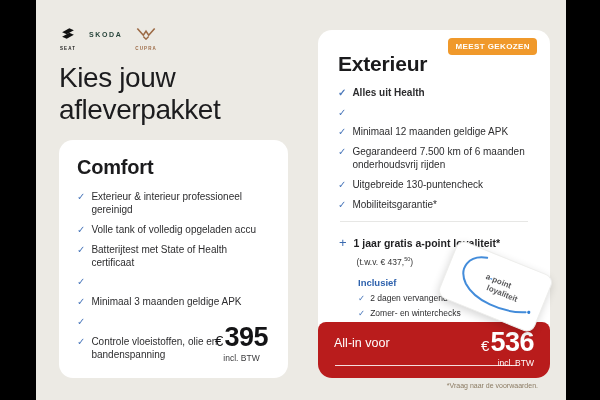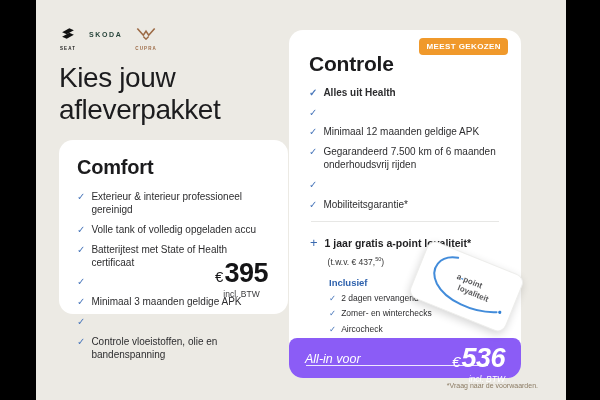--- a/index.html
+++ b/index.html
@@ -22,22 +22,22 @@
 
   
   .heading {
     position:absolute; left:59px; top:62px; width:215px;
     font-size:28px; line-height:1.14; font-weight:500;
     letter-spacing:-0.4px; color:#1C1C1E;
   }
 
   
   .card { position:absolute; background:#fff; border-radius:14px; }
-  .card-comfort  { left:59px;  top:140px; width:229px; height:174px; padding:16px 18px; }
-  .card-zekerheid{ left:289px; top:30px;  width:232px; height:348px; padding:14px 20px; }
+  .card-comfort  { left:59px;  top:140px; width:229px; height:238px; padding:16px 18px; }
+  .card-zekerheid{ left:318px; top:30px;  width:232px; height:348px; padding:14px 20px; }
 
   .card h2 { font-size:20px; font-weight:700; color:#1B1B1D; letter-spacing:-0.2px; margin-bottom:11px; }
   .card-zekerheid h2 { font-size:21px; margin-top:8px; margin-bottom:10px; }
 
   .checklist { list-style:none; }
   .checklist li { display:flex; gap:6px; font-size:10px; color:#2D2D2F; line-height:1.32; margin-bottom:6.5px; }
   .checklist li.bold { font-weight:700; }
   .check { color:#4C79BB; font-size:10px; flex:0 0 auto; }
 
   
@@ -75,23 +75,23 @@
     background:#fff; border:1px solid #EDEDEB; border-radius:9px;
     transform:rotate(22deg); box-shadow:0 3px 8px rgba(0,0,0,0.16); z-index:3;
   }
   .loyalty-card svg { position:absolute; left:0; top:0; }
   .loyalty-text { position:absolute; left:38px; top:19px; font-size:8px; font-weight:700; color:#58585A; line-height:1.2; }
   .loyalty-text .dash { color:#2F7FD6; }
   .loyalty-line2 { margin-left:5px; }
 
   
   .zek-footer {
-    position:absolute; left:0; right:0; bottom:0; height:40px;
-    background:#8b5cf6; border-radius:8px 8px 14px 14px;
-    padding:8px 16px 0; z-index:2;font-style:italic;
+    position:absolute; left:0; right:0; bottom:0; height:56px;
+    background:#b91c1c; border-radius:8px 8px 14px 14px;
+    padding:8px 16px 0; z-index:2;
   }
   .footer-label { color:#fff; font-size:12.5px; margin-top:6px; }
   .footer-line { position:absolute; left:17px; bottom:12px; width:182px; height:1px; background:rgba(255,255,255,0.85); }
   .zek-price { position:absolute; right:16px; top:5px; text-align:right; color:#fff; }
   .zek-price .price-line { color:#fff; }
   .zek-price .price-note { color:#fff; }
 
   
   .footnote {
     position:absolute; left:306px; top:382px; width:232px;
@@ -162,39 +162,40 @@
         </li>
     </ul>
     <div class="price-block">
       <div class="price-line"><span class="cur">€</span><span class="amount">395</span></div>
       <div class="price-note">incl. BTW</div>
     </div>
   </section>
 
   <section class="card card-zekerheid">
     <span class="badge">MEEST GEKOZEN</span>
-    <h2>Controle</h2>
+    <h2>Exterieur</h2>
     <ul class="checklist">
       <li class="bold">
           <span class="check">✓</span>
           <span>Alles uit Health</span>
         </li>
       <li>
           <span class="check">✓</span>
         </li>
       <li>
           <span class="check">✓</span>
           <span>Minimaal 12 maanden geldige APK</span>
         </li>
       <li>
           <span class="check">✓</span>
           <span>Gegarandeerd 7.500 km of 6 maanden onderhoudsvrij rijden</span>
         </li>
       <li>
           <span class="check">✓</span>
+          <span>Uitgebreide 130-puntencheck</span>
         </li>
       <li>
           <span class="check">✓</span>
           <span>Mobiliteitsgarantie*</span>
         </li>
     </ul>
     <hr class="divider">
     <div class="bonus-row">
       <span class="plus">+</span>
       <span><span class="bonus-label">1 jaar gratis a-point loyaliteit*</span><span class="bonus-note"><span>(t.w.v. € 437,</span><sup>50</sup><span>)</span></span></span>

